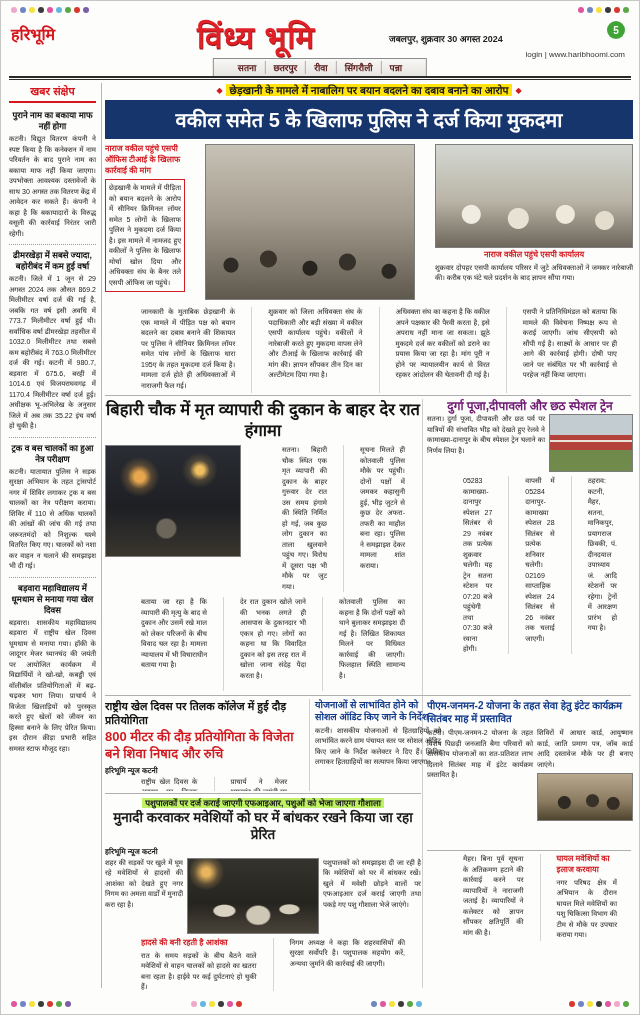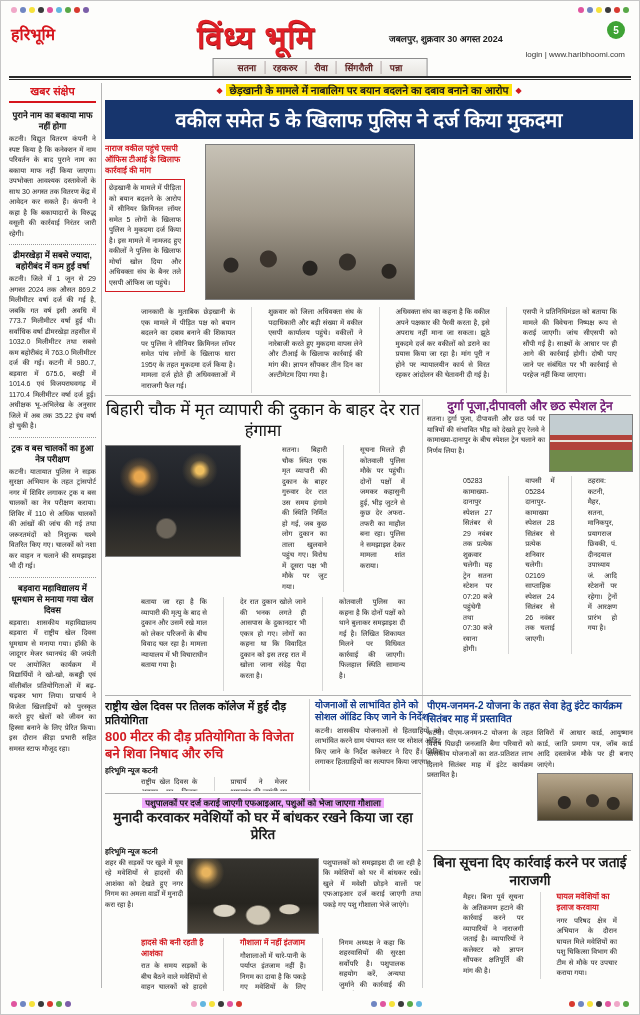--- a/index.html
+++ b/index.html
@@ -104,21 +104,21 @@
   .lead-left { width: 80px; overflow: hidden; }
   .redbox { border: 1px solid #d21c22; padding: 3px; margin-top: 3px; }
   .ph1 { width: 210px; height: 156px; }
   .lead-right { flex: 1; overflow: hidden; }
   .ph2 { width: 100%; height: 104px; }
   .ph2-cap { text-align: center; margin-top: 2px; }
   .lead-cols { margin-top: 5px; height: 92px; overflow: hidden; }
 
   
   .bihari { position: absolute; left: 104px; top: 398px; width: 316px; height: 292px; overflow: hidden; }
-  .bihari-head { font-size: 16.5px; font-weight: normal; text-align: center; line-height: 1.25; color: #131313; }
+  .bihari-head { font-size: 16.5px; font-weight: bold; text-align: center; line-height: 1.25; color: #131313; }
   .bihari-top { display: flex; gap: 5px; margin-top: 5px; }
   .ph3 { width: 136px; height: 112px; }
   .bihari-bottom { margin-top: 5px; height: 118px; overflow: hidden; }
 
   
   .train { position: absolute; left: 426px; top: 398px; width: 206px; height: 292px; overflow: hidden; }
   .train-head { color: #701a75; font-weight: bold; font-size: 12px; text-align: center; line-height: 1.25; }
   .train-sub { font-weight: bold; font-size: 9.5px; text-align: center; margin: 3px 0; color: #111; }
   .train-top { display: flex; gap: 4px; }
   .ph4 { width: 84px; height: 58px; }
@@ -132,21 +132,21 @@
     border-left: 1px solid #cfcfcf; padding-left: 5px; }
   .blue-head { color: #143c8c; font-weight: bold; font-size: 9.5px; line-height: 1.3; margin-bottom: 2px; }
   .pmjanman { position: absolute; left: 426px; top: 698px; width: 206px; height: 148px; overflow: hidden; }
   .pm-row { display: flex; gap: 4px; margin-top: 3px; }
   .pm-right { width: 96px; flex: none; }
   .ph5 { width: 96px; height: 48px; margin-top: 3px; }
 
   
   .cattle { position: absolute; left: 104px; top: 796px; width: 316px; height: 194px; overflow: hidden; }
   .cattle-kicker { text-align: center; font-size: 8.5px; font-weight: bold; }
-  .cattle-kicker .hl { background: #f0abfc; padding: 0 3px; }
+  .cattle-kicker .hl { background: #bef264; padding: 0 3px; }
   .cattle-head { font-weight: bold; font-size: 13.5px; text-align: center; line-height: 1.25; margin: 2px 0; }
   .cattle-by { font-size: 7.5px; font-weight: bold; margin-bottom: 2px; }
   .cattle-mid { display: flex; gap: 4px; }
   .cattle-mid .side { overflow: hidden; }
   .side-l { width: 78px; flex: none; }
   .ph6 { width: 132px; height: 76px; }
   .side-r { flex: 1; }
   .cattle-bottom { margin-top: 4px; height: 76px; overflow: hidden; }
 
   
@@ -178,21 +178,21 @@
       <i class="c7"></i>
     </div>
 
   <div class="logo">हरिभूमि</div>
   <div class="masthead">विंध्य भूमि</div>
   <div class="dateline">जबलपुर, शुक्रवार 30 अगस्त 2024</div>
   <div class="page-circle">5</div>
   <div class="login">login | www.haribhoomi.com</div>
   <nav class="navbar">
     <span>सतना</span>
-    <span>रहकरुर</span>
+    <span>छतरपुर</span>
     <span>रीवा</span>
     <span>सिंगरौली</span>
     <span>पन्ना</span>
   </nav>
   <div class="header-rule"></div>
 
   <aside class="sidebar">
     <div class="sb-head">खबर संक्षेप</div>
     <div class="sb-item">
       <div class="sb-title">पुराने नाम का बकाया माफ नहीं होगा</div>
@@ -218,20 +218,25 @@
     </div>
     <h1 class="lead-headline">वकील समेत 5 के खिलाफ पुलिस ने दर्ज किया मुकदमा</h1>
     <div class="lead-middle">
       <div class="lead-left">
         <div class="rsub">नाराज वकील पहुंचे एसपी ऑफिस टीआई के खिलाफ कार्रवाई की मांग</div>
         <div class="redbox">
           <div class="t">छेड़खानी के मामले में पीड़िता को बयान बदलने के आरोप में सीनियर क्रिमिनल लॉयर समेत 5 लोगों के खिलाफ पुलिस ने मुकदमा दर्ज किया है। इस मामले में नामजद हुए वकीलों ने पुलिस के खिलाफ मोर्चा खोल दिया और अधिवक्ता संघ के बैनर तले एसपी ऑफिस जा पहुंचे।</div>
         </div>
       </div>
       <div class="photo ph-crowd1 ph1"></div>
+      <div class="lead-right">
+        <div class="photo ph-crowd2 ph2"></div>
+        <div class="rsub ph2-cap">नाराज वकील पहुंचे एसपी कार्यालय</div>
+        <div class="t">शुक्रवार दोपहर एसपी कार्यालय परिसर में जुटे अधिवक्ताओं ने जमकर नारेबाजी की। करीब एक घंटे चले प्रदर्शन के बाद ज्ञापन सौंपा गया।</div>
+      </div>
     </div>
     <div class="cols lead-cols">
       <div class="col t">जानकारी के मुताबिक छेड़खानी के एक मामले में पीड़ित पक्ष को बयान बदलने का दबाव बनाने की शिकायत पर पुलिस ने सीनियर क्रिमिनल लॉयर समेत पांच लोगों के खिलाफ धारा 195ए के तहत मुकदमा दर्ज किया है। मामला दर्ज होते ही अधिवक्ताओं में नाराजगी फैल गई।</div>
       <div class="col t">शुक्रवार को जिला अधिवक्ता संघ के पदाधिकारी और बड़ी संख्या में वकील एसपी कार्यालय पहुंचे। वकीलों ने नारेबाजी करते हुए मुकदमा वापस लेने और टीआई के खिलाफ कार्रवाई की मांग की। ज्ञापन सौंपकर तीन दिन का अल्टीमेटम दिया गया है।</div>
       <div class="col t">अधिवक्ता संघ का कहना है कि वकील अपने पक्षकार की पैरवी करता है, इसे अपराध नहीं माना जा सकता। झूठे मुकदमे दर्ज कर वकीलों को डराने का प्रयास किया जा रहा है। मांग पूरी न होने पर न्यायालयीन कार्य से विरत रहकर आंदोलन की चेतावनी दी गई है।</div>
       <div class="col t">एसपी ने प्रतिनिधिमंडल को बताया कि मामले की विवेचना निष्पक्ष रूप से कराई जाएगी। जांच सीएसपी को सौंपी गई है। साक्ष्यों के आधार पर ही आगे की कार्रवाई होगी। दोषी पाए जाने पर संबंधित पर भी कार्रवाई से परहेज नहीं किया जाएगा।</div>
     </div>
   </section>
 
   <div class="hrule hr1"></div>
@@ -306,33 +311,28 @@
       <div class="side side-l t">शहर की सड़कों पर खुले में घूम रहे मवेशियों से हादसों की आशंका को देखते हुए नगर निगम का अमला वार्डों में मुनादी करा रहा है।</div>
       <div class="photo ph-cattle ph6"></div>
       <div class="side side-r t">पशुपालकों को समझाइश दी जा रही है कि मवेशियों को घर में बांधकर रखें। खुले में मवेशी छोड़ने वालों पर एफआइआर दर्ज कराई जाएगी तथा पकड़े गए पशु गौशाला भेजे जाएंगे।</div>
     </div>
     <div class="cols cattle-bottom">
       <div class="col">
         <div class="rsub">हादसे की बनी रहती है आशंका</div>
         <div class="t">रात के समय सड़कों के बीच बैठने वाले मवेशियों से वाहन चालकों को हादसे का खतरा बना रहता है। हाईवे पर कई दुर्घटनाएं हो चुकी हैं।</div>
       </div>
       <div class="col">
-        <div class="rsub">गौशाला में नहीं इंतजाम</div>
-        <div class="t">गौशालाओं में चारे-पानी के पर्याप्त इंतजाम नहीं हैं। निगम का दावा है कि पकड़े गए मवेशियों के लिए व्यवस्था की जा रही है।</div>
-      </div>
-      <div class="col">
         <div class="t">निगम अध्यक्ष ने कहा कि शहरवासियों की सुरक्षा सर्वोपरि है। पशुपालक सहयोग करें, अन्यथा जुर्माने की कार्रवाई की जाएगी।</div>
       </div>
     </div>
   </section>
 
   <div class="hrule hr4"></div>
 
   <section class="angry">
-    <h2 class="angry-head">बिना सूचना दिए कार्रवाई करने पर जताई नाराजगी</h2>
     <div class="cols">
       <div class="col t">मैहर। बिना पूर्व सूचना के अतिक्रमण हटाने की कार्रवाई करने पर व्यापारियों ने नाराजगी जताई है। व्यापारियों ने कलेक्टर को ज्ञापन सौंपकर क्षतिपूर्ति की मांग की है।</div>
       <div class="col">
         <div class="rsub">घायल मवेशियों का इलाज करवाया</div>
         <div class="t">नगर परिषद क्षेत्र में अभियान के दौरान घायल मिले मवेशियों का पशु चिकित्सा विभाग की टीम से मौके पर उपचार कराया गया।</div>
       </div>
     </div>
   </section>
 
   <div class="regmarks rm-b1">

